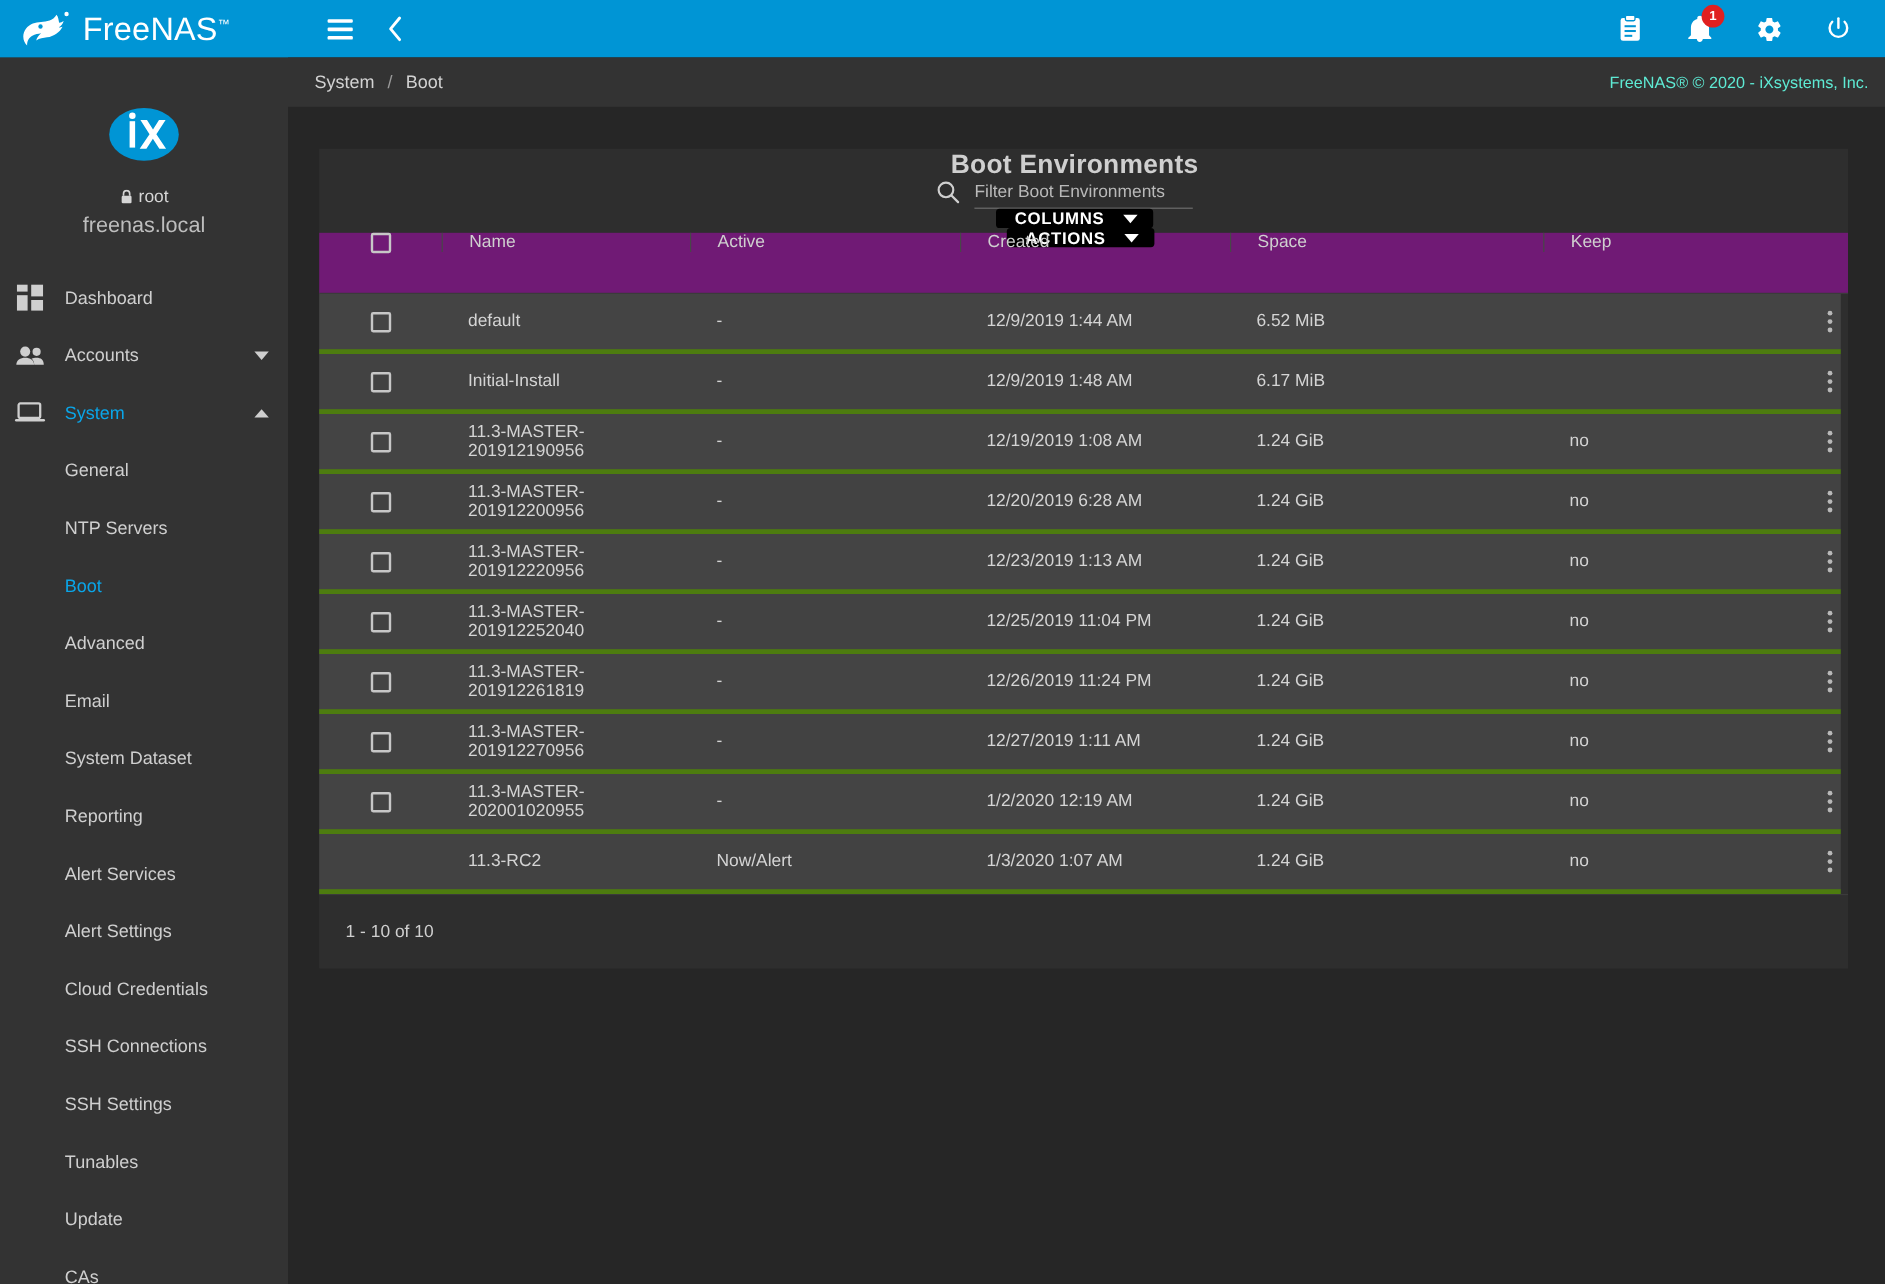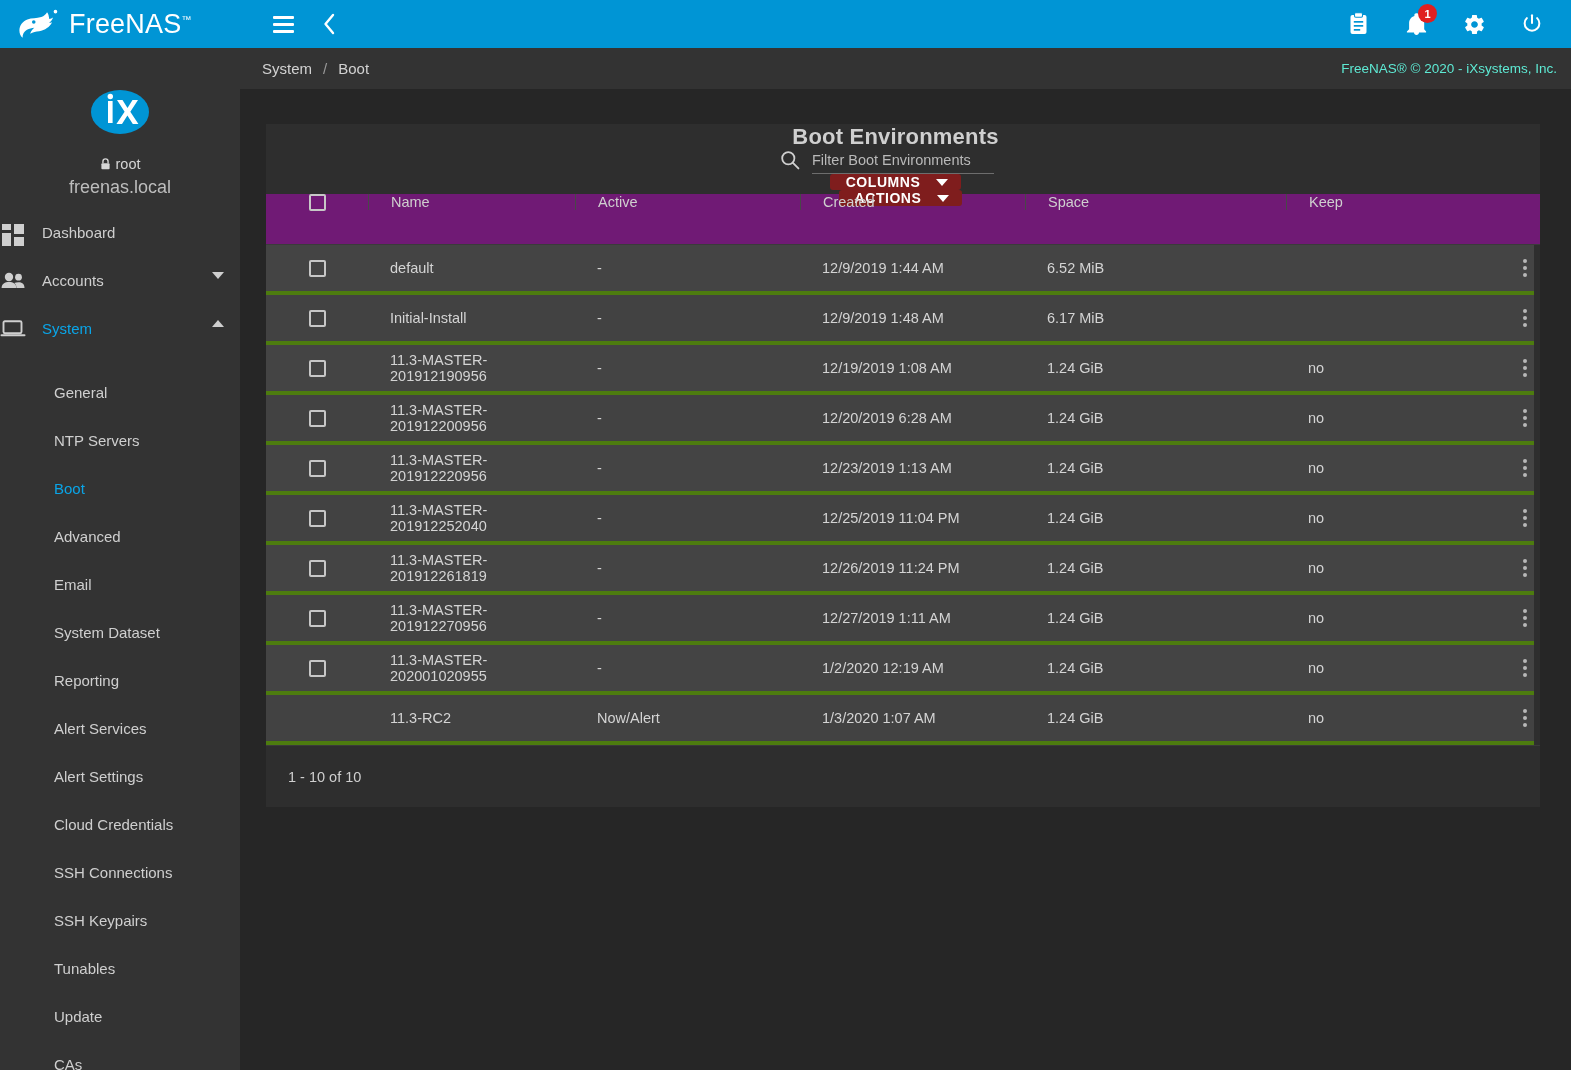--- a/index.html
+++ b/index.html
@@ -52,21 +52,21 @@
   .ix-logo { width: 62px; height: 56px; margin: 0 auto; display: block; }
   .profile-user {
     margin-top: 16px; color: #d6d6d6; font-size: 14.5px;
     display: flex; align-items: center; justify-content: center; gap: 5px;
   }
   .lock-ico { display: inline-block; width: 11px; height: 12px; }
   .profile-host { margin-top: 5px; color: #bdbdbd; font-size: 18px; }
 
   .nav { margin-top: 26px; }
   .nav-item {
-    height: 48px; display: flex; align-items: flex-start; padding: 0 16px 0 0;
+    height: 48px; display: flex; align-items: center; padding: 0 16px 0 12px;
     color: #cfcfcf; font-size: 15px; cursor: pointer; gap: 16px;
   }
   .nav-item .nv-ico { width: 26px; flex: 0 0 26px; display:flex; align-items:center; justify-content:center; color:#cfcfcf; }
   .nav-item .nv-label { flex: 1; }
   .nav-item.active { color: #0aa5e8; }
   .nav-item.active .nv-ico { color: #cfcfcf; }
   .caret { width: 0; height: 0; border-left: 6px solid transparent; border-right: 6px solid transparent; }
   .caret.down { border-top: 7px solid #cfcfcf; }
   .caret.up { border-bottom: 7px solid #cfcfcf; }
   .sub-item {
@@ -96,21 +96,21 @@
   .card-head .spacer { flex: 1; }
   .search-box { display: flex; align-items: flex-end; gap: 12px; margin-right: 17px; }
   .search-ico { width: 20px; height: 20px; color: #cfcfcf; margin-bottom: 4px; }
   .search-field {
     width: 182px; border: none; border-bottom: 1px solid #6d6d6d; background: transparent;
     color: #cfcfcf; font-size: 14.5px; font-family: "Liberation Sans", sans-serif;
     padding: 2px 0 5px 0; outline: none;
   }
   .search-field::placeholder { color: #b9b9b9; }
   .btn {
-    height: 36px; background: #7f1d1d; color: #fff; border: none; border-radius: 3px;
+    height: 36px; background: #000000; color: #fff; border: none; border-radius: 3px;
     font-size: 14px; font-weight: 700; letter-spacing: .55px; cursor: pointer;
     display: flex; align-items: center; gap: 16px; padding: 0 13px 0 16px;
     font-family: "Liberation Sans", sans-serif;
   }
   .btn + .btn { margin-left: 10px; }
   .btn .tri { width: 0; height: 0; border-left: 6px solid transparent; border-right: 6px solid transparent; border-top: 7px solid #fff; }
 
   
   .tbl { width: 100%; }
   .thead {
@@ -276,21 +276,21 @@
           <div class="sub-item">NTP Servers</div>
           <div class="sub-item active">Boot</div>
           <div class="sub-item">Advanced</div>
           <div class="sub-item">Email</div>
           <div class="sub-item">System Dataset</div>
           <div class="sub-item">Reporting</div>
           <div class="sub-item">Alert Services</div>
           <div class="sub-item">Alert Settings</div>
           <div class="sub-item">Cloud Credentials</div>
           <div class="sub-item">SSH Connections</div>
-          <div class="sub-item">SSH Keypairs</div>
+          <div class="sub-item">SSH Settings</div>
           <div class="sub-item">Tunables</div>
           <div class="sub-item">Update</div>
           <div class="sub-item">CAs</div>
         </div>
       </div>
     </div>
 
     <div class="content">
 
       <div class="breadcrumb-bar">

